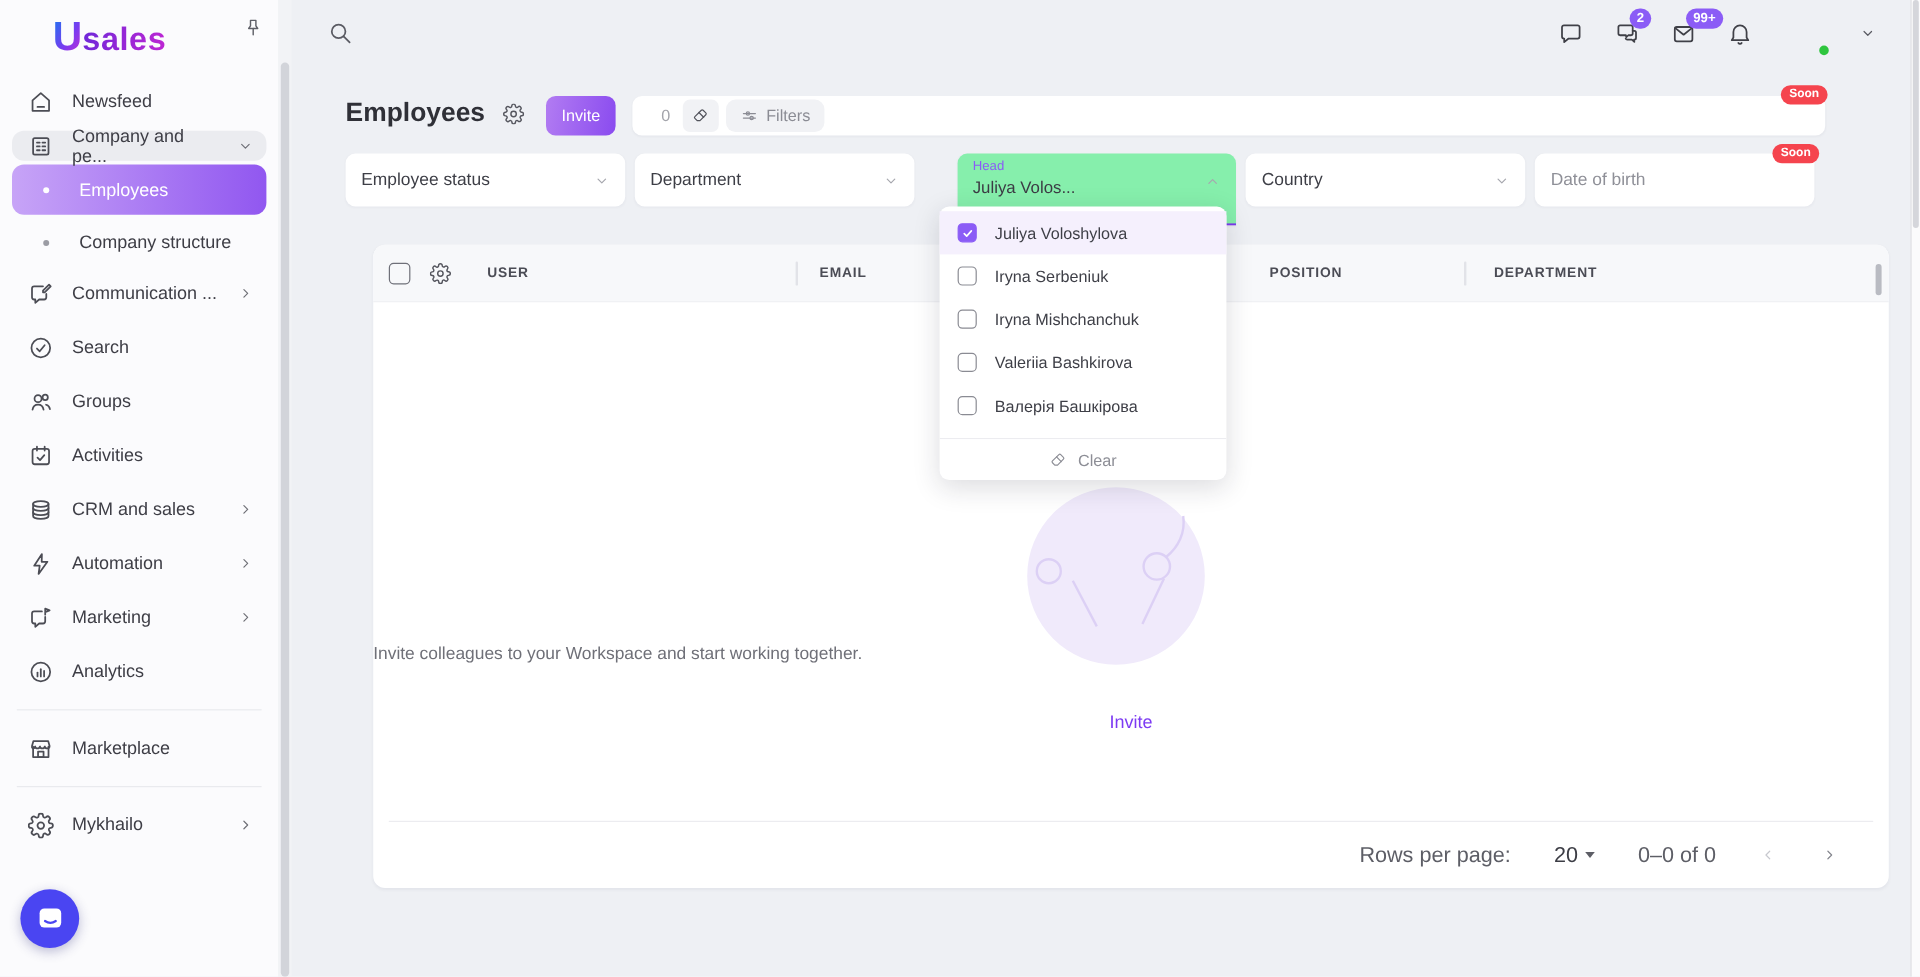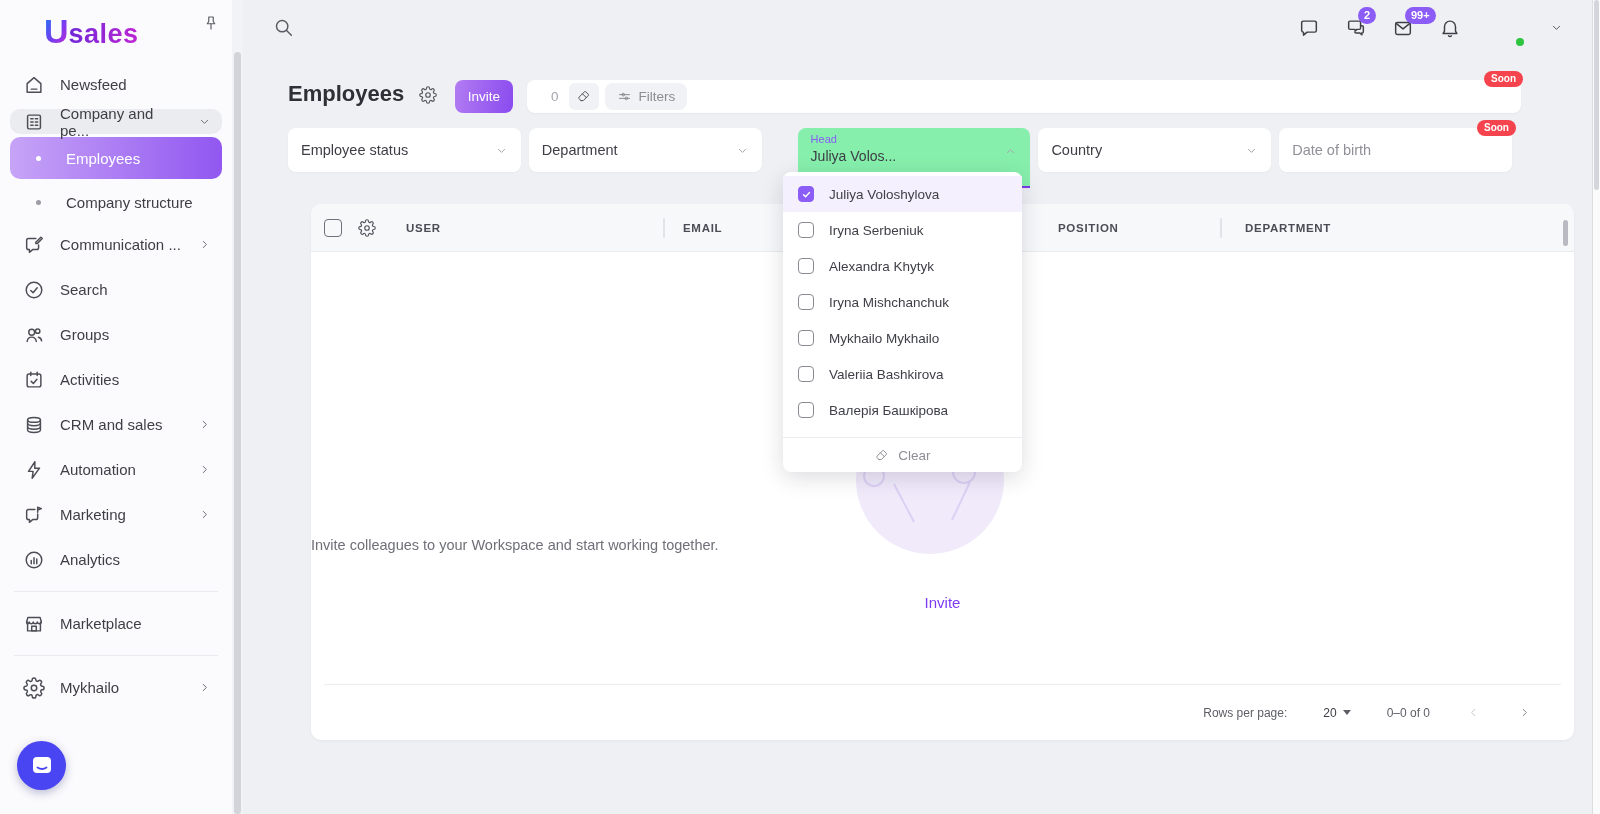--- a/index.html
+++ b/index.html
@@ -87,21 +87,21 @@
   .col-user { left:95px; } .col-email { left:372px; } .col-position { left:747px; } .col-department { left:934px; }
   .col-sep { position:absolute; top:14px; width:2px; height:20px; background:#e2e3e8; border-radius:1px; }
   .sep-1 { left:352px; } .sep-2 { left:607px; } .sep-3 { left:909px; }
   .thead-thumb { position:absolute; right:6px; top:16px; width:5px; height:26px; background:#b9bbc2; border-radius:3px; }
 
   .empty-illus { position:absolute; left:541px; top:200px; }
   .empty-msg { position:absolute; top:333px; left:0; right:0; text-align:left; font-size:14.5px; color:#6f7078; }
   .invite-link { position:absolute; top:390px; left:0; right:0; text-align:center; font-size:15px; font-weight:500; color:#7d3bf3; cursor:pointer; }
 
   .pfoot-divider { position:absolute; left:13px; right:13px; top:480px; border-top:1px solid #ececf0; }
-  .pfoot { position:absolute; top:481px; left:0; right:0; height:55px; display:flex; align-items:center; justify-content:flex-end; gap:36px; padding-right:42px; font-size:12px; color:#5d5e66; }
+  .pfoot { position:absolute; top:481px; left:0; right:0; height:55px; display:flex; align-items:center; justify-content:flex-end; gap:36px; padding-right:42px; font-size:18px; color:#5d5e66; }
   .rpp-value { display:flex; align-items:center; gap:6px; color:#3c3d45; cursor:pointer;justify-content:center; }
   .caret-d { width:0; height:0; border-left:4.5px solid transparent; border-right:4.5px solid transparent; border-top:5px solid #5d5e66; }
   .pg-chev { cursor:default; }
   .pg-prev { color:#c7c8ce; } .pg-next { color:#85868e; }
 
   
   .dropdown { position:absolute; left:540px; top:117px; width:239px; background:#fff; border-radius:8px; box-shadow:0 6px 22px rgba(25,25,50,.15); z-index:20; padding-top:4px; }
   .opt { height:36px; display:flex; align-items:center; gap:15px; padding-left:15px; font-size:13.5px; color:#3e3f47; cursor:pointer; }
   .opt .cb { width:16px; height:16px; border:1.6px solid #8a8b93; border-radius:4px; flex:0 0 auto; display:flex; align-items:center; justify-content:center; }
   .opt.checked { background:#f5f0fd; }
@@ -578,29 +578,21 @@
             </svg>
           </span>
         <span>Juliya Voloshylova</span>
       </div>
       <div class="opt">
         <span class="cb"></span>
         <span>Iryna Serbeniuk</span>
       </div>
       <div class="opt">
         <span class="cb"></span>
-        <span>Alexandra Khytyk</span>
-      </div>
-      <div class="opt">
-        <span class="cb"></span>
         <span>Iryna Mishchanchuk</span>
-      </div>
-      <div class="opt">
-        <span class="cb"></span>
-        <span>Mykhailo Mykhailo</span>
       </div>
       <div class="opt">
         <span class="cb"></span>
         <span>Valeriia Bashkirova</span>
       </div>
       <div class="opt">
         <span class="cb"></span>
         <span>Валерія Башкірова</span>
       </div>
       <div class="dd-foot">

